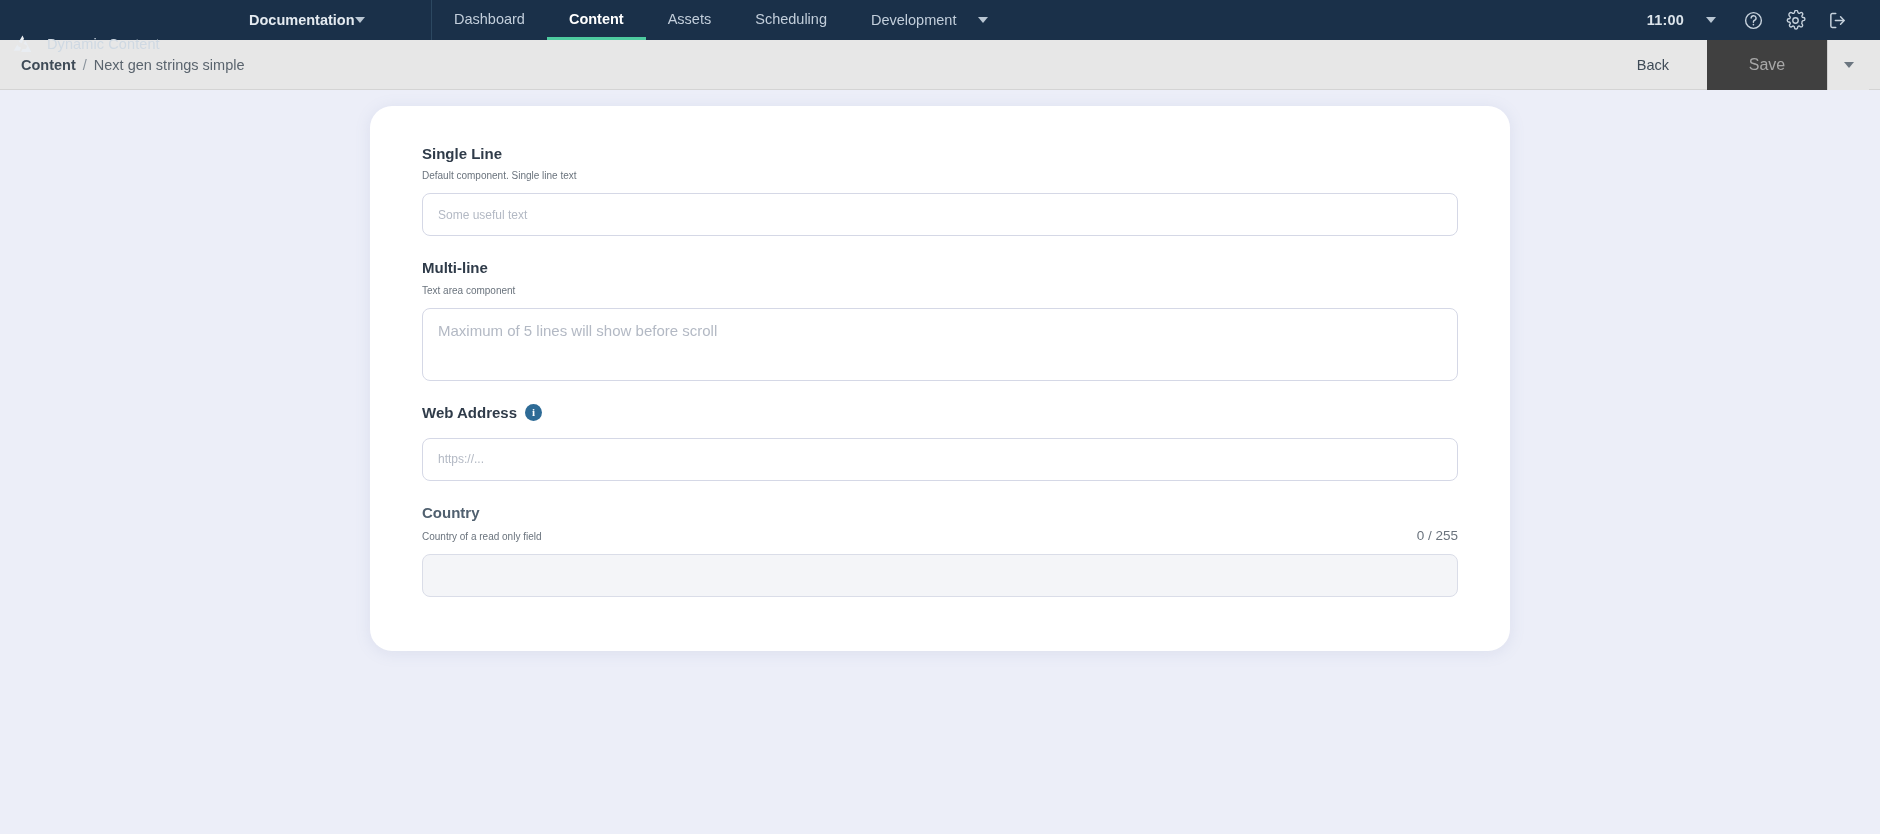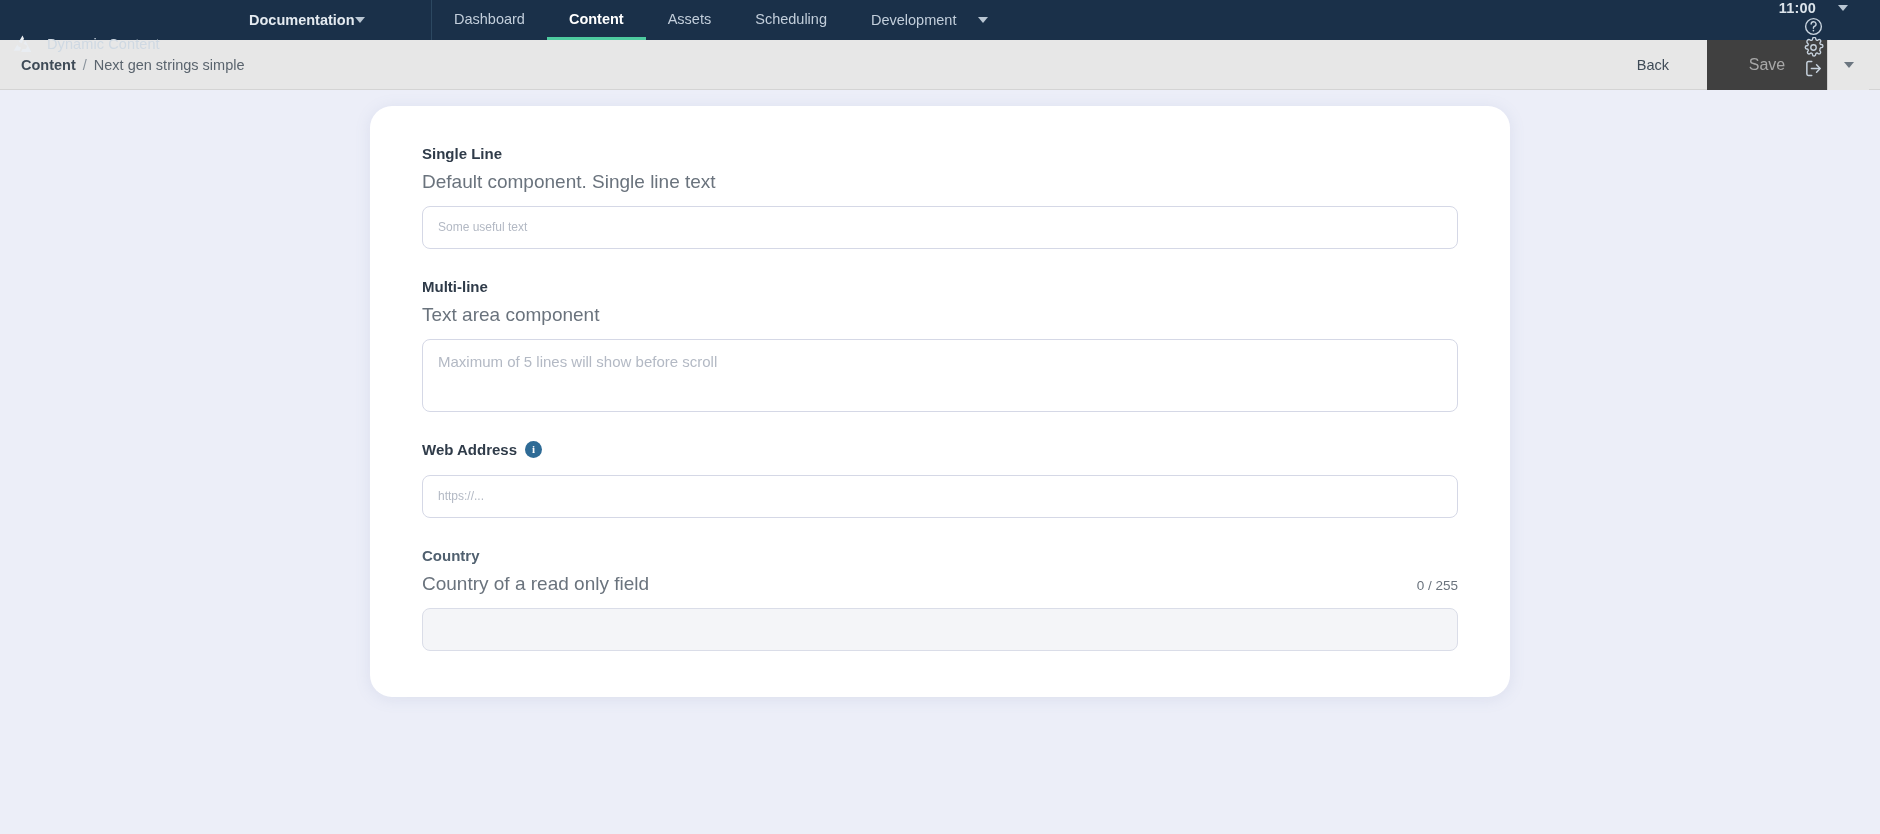--- a/index.html
+++ b/index.html
@@ -113,22 +113,21 @@
     font-size: 14.5px;
     white-space: nowrap;
   }
 
   .nav-spacer { flex: 1 1 auto; }
 
   .nav-right {
     display: flex;
     align-items: center;
     gap: 0;
-    padding-right: 16px;
-    flex-direction: column;
+    padding-right: 22px;
   }
 
   .clock {
     display: flex;
     align-items: center;
     gap: 22px;
     padding: 0 16px;
     color: #dbe3ea;
     font-size: 14.5px;
     cursor: pointer;
@@ -223,21 +222,21 @@
   .card {
     width: 1140px;
     margin: 0 auto;
     background: #ffffff;
     border-radius: 22px;
     box-shadow: 0 2px 16px rgba(110,120,170,.13);
     padding: 38px 52px 46px 52px;
     min-height: 545px;
   }
 
-  .field { margin-bottom: 10px; }
+  .field { margin-bottom: 4px; }
   .field:last-child { margin-bottom: 0; }
 
   .field-label {
     font-size: 15px;
     font-weight: bold;
     color: #2f3b49;
     line-height: 1.35;
     display: flex;
     align-items: center;
     gap: 8px;
@@ -262,21 +261,21 @@
 
   .field-desc-row {
     display: flex;
     align-items: baseline;
     justify-content: space-between;
     margin-top: 5px;
     margin-bottom: 10px;
   }
 
   .field-desc {
-    font-size: 19px;
+    font-size: 10px;
     color: #6a737d;
     line-height: 1.4;
   }
 
   .char-count {
     font-size: 13.5px;
     color: #6a737d;
   }
 
   .text-input {

